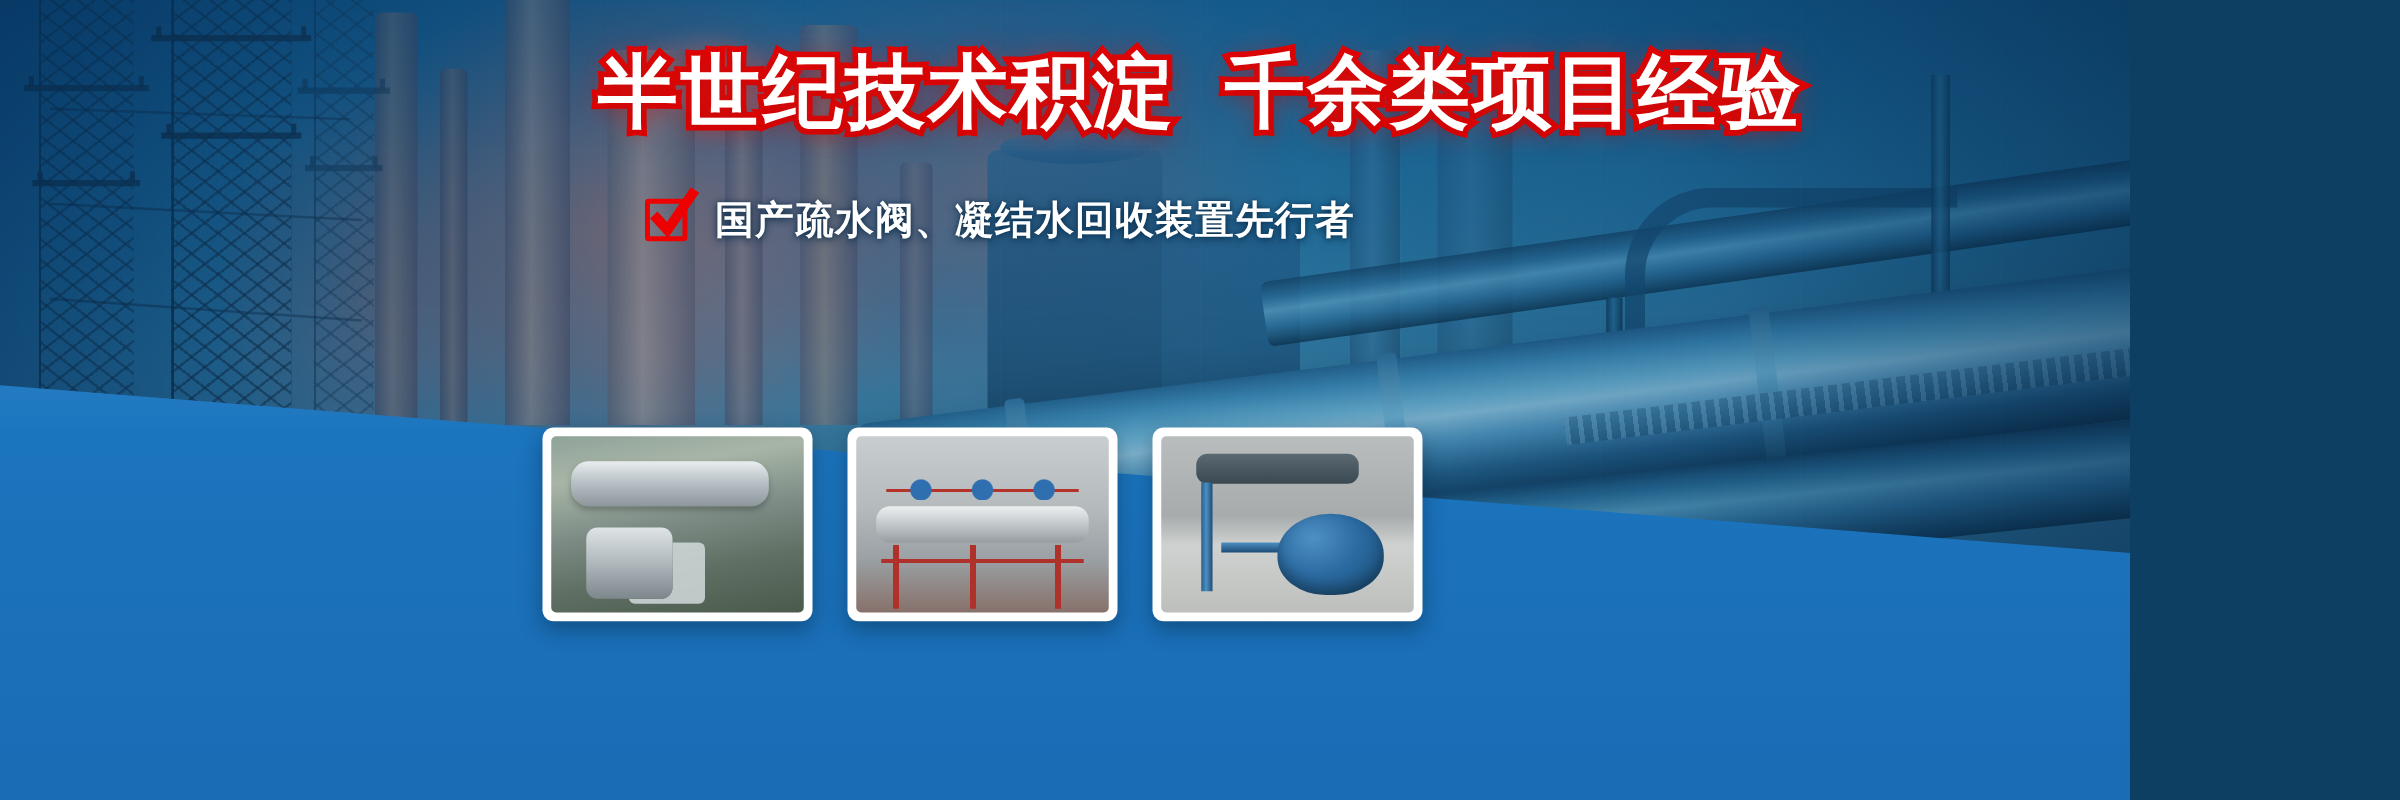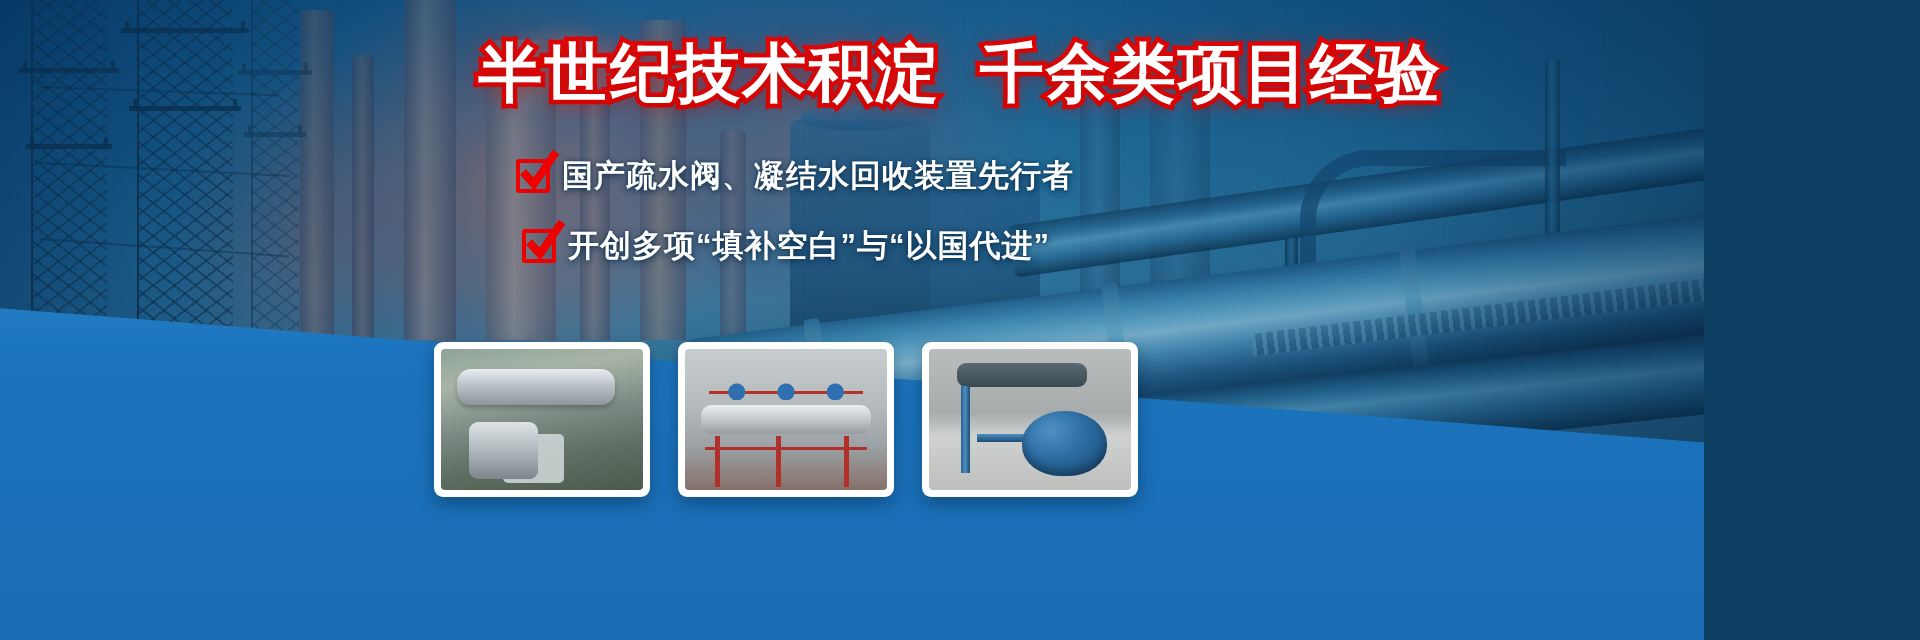--- a/index.html
+++ b/index.html
@@ -154,21 +154,21 @@
     paint-order:stroke fill;
     text-shadow:0 0 26px rgba(255,40,40,.55), 0 4px 16px rgba(120,0,0,.55);
     white-space:pre;
   }
 
   
   .bullets{
     position:absolute;left:516px;top:152px;width:1000px;
   }
   .bullet{
-    display:flex;align-items:center;gap:12px;height:48px;margin-bottom:22px;
+    display:flex;align-items:center;gap:22px;height:48px;margin-bottom:22px;
   }
   .bullet:nth-child(2){margin-left:6px;}
   .bullet:nth-child(3){margin-left:10px;}
   .chk{
     position:relative;width:34px;height:34px;flex:0 0 34px;
     border:4px solid #ef0000;border-radius:3px;
     box-sizing:border-box;
   }
   .chk svg{position:absolute;left:-5px;top:-15px;width:46px;height:46px;overflow:visible;}
   .btxt{
@@ -311,28 +311,20 @@
 
     <div class="bullet">
       <span class="chk">
         <svg viewBox="0 0 46 46" aria-hidden="true">
           <path d="M8 24 L19 36 L41 4" fill="none" stroke="#ef0000" stroke-width="8" stroke-linecap="butt" stroke-linejoin="miter"></path>
         </svg>
       </span>
       <span class="btxt">国产疏水阀、凝结水回收装置先行者</span>
     </div>
 
-    <div class="bullet">
-      <span class="chk">
-        <svg viewBox="0 0 46 46" aria-hidden="true">
-          <path d="M8 24 L19 36 L41 4" fill="none" stroke="#ef0000" stroke-width="8" stroke-linecap="butt" stroke-linejoin="miter"></path>
-        </svg>
-      </span>
-      <span class="btxt">开创多项“填补空白”与“以国代进”</span>
-    </div>
 
 
   </div>
 
   <div class="thumbs">
     <div class="thumb">
       <div class="ph ph1"></div>
     </div>
     <div class="thumb">
       <div class="ph ph2">

